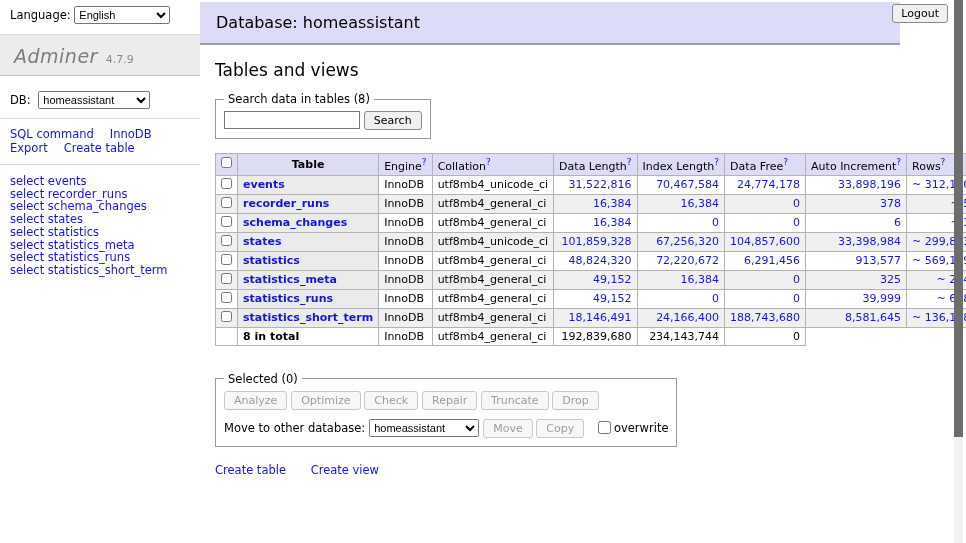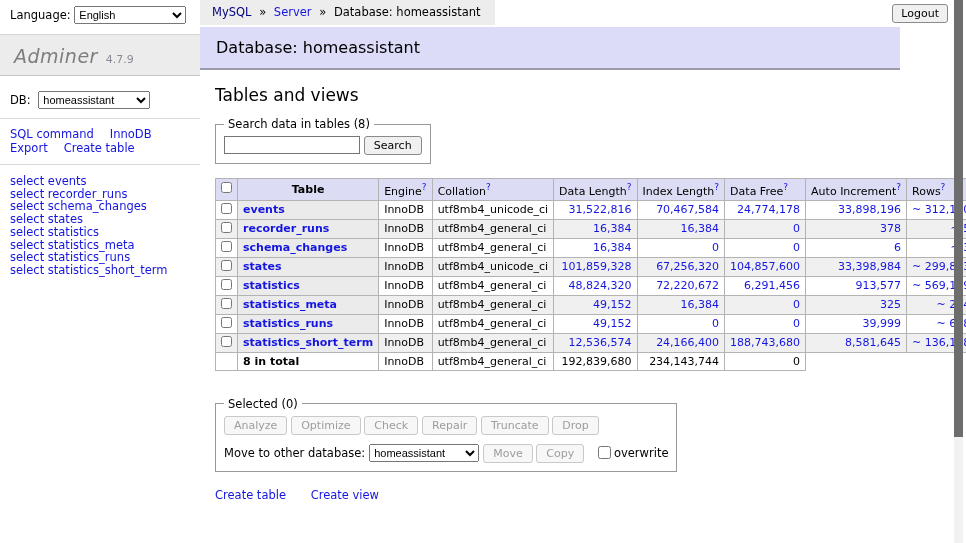--- a/index.html
+++ b/index.html
@@ -12,21 +12,21 @@
   }
   a { color: #1515e0; text-decoration: none; cursor: pointer; }
 
   
   .wrap { display: flex; width: 952px; }
   .sidebar { width: 200px; flex: 0 0 200px; }
   .main { flex: 1 1 auto; min-width: 0; }
 
   
   .lang-row { padding: 6px 0 6px 10px; font-size: 11.5px; white-space: nowrap; }
-  .lang-row select { width: 112px; font-size: 11px; height: 18px; }
+  .lang-row select { width: 96px; font-size: 11px; height: 18px; }
   .brand {
     background: #ececec; border-top: 1px solid #d7d7d7; border-bottom: 1px solid #c6c6c6;
     padding: 10px 14px 8px; margin-top: 4px;
   }
   .brand .brand-name { font-style: italic; font-size: 19px; color: #7d7d7d; letter-spacing: .5px; }
   .brand .brand-ver  { font-size: 11px; color: #8a8a96; margin-left: 4px; }
   .db-row { padding: 15px 0 9px 10px; font-size: 11.5px; border-bottom: 1px solid #d9d9d9; white-space: nowrap; }
   .db-row select { width: 112px; font-size: 11px; height: 18px; margin-left: 4px; }
   .cmd-links { padding: 8px 0 9px 10px; border-bottom: 1px solid #d9d9d9; font-size: 11.5px; line-height: 14px; }
   .cmd-links a { margin-right: 16px; }
@@ -139,27 +139,20 @@
       <a>select states</a>
       <a>select statistics</a>
       <a>select statistics_meta</a>
       <a>select statistics_runs</a>
       <a>select statistics_short_term</a>
     </div>
   </div>
 
   <div class="main">
 
-    <div class="breadcrumb">
-      <a class="crumb-root">MySQL</a>
-      <span class="sep">»</span>
-      <a>Server</a>
-      <span class="sep">»</span>
-      <span class="crumb-current">Database: homeassistant</span>
-    </div>
 
     <h2 class="page-title">Database: homeassistant</h2>
 
 
     <h3 class="section">Tables and views</h3>
 
     <fieldset>
       <legend>Search data in tables (8)</legend>
       <input type="text" class="search-input" value="" style="">
       <button class="btn">Search</button>
@@ -274,21 +267,21 @@
           <td class="num"><a>0</a></td>
           <td class="num"><a>39,999</a></td>
           <td class="num"><a>~ 628</a></td>
 
         </tr>
         <tr>
           <td class="cb-cell"><input type="checkbox" style=""></td>
           <th><a class="tname">statistics_short_term</a></th>
           <td>InnoDB</td>
           <td>utf8mb4_general_ci</td>
-          <td class="num"><a>12,536,574</a></td>
+          <td class="num"><a>18,146,491</a></td>
           <td class="num"><a>24,166,400</a></td>
           <td class="num"><a>188,743,680</a></td>
           <td class="num"><a>8,581,645</a></td>
           <td class="num"><a>~ 136,108</a></td>
 
         </tr>
         <tr class="total">
           <td class="cb-cell"></td>
           <th>8 in total</th>
           <td>InnoDB</td>

